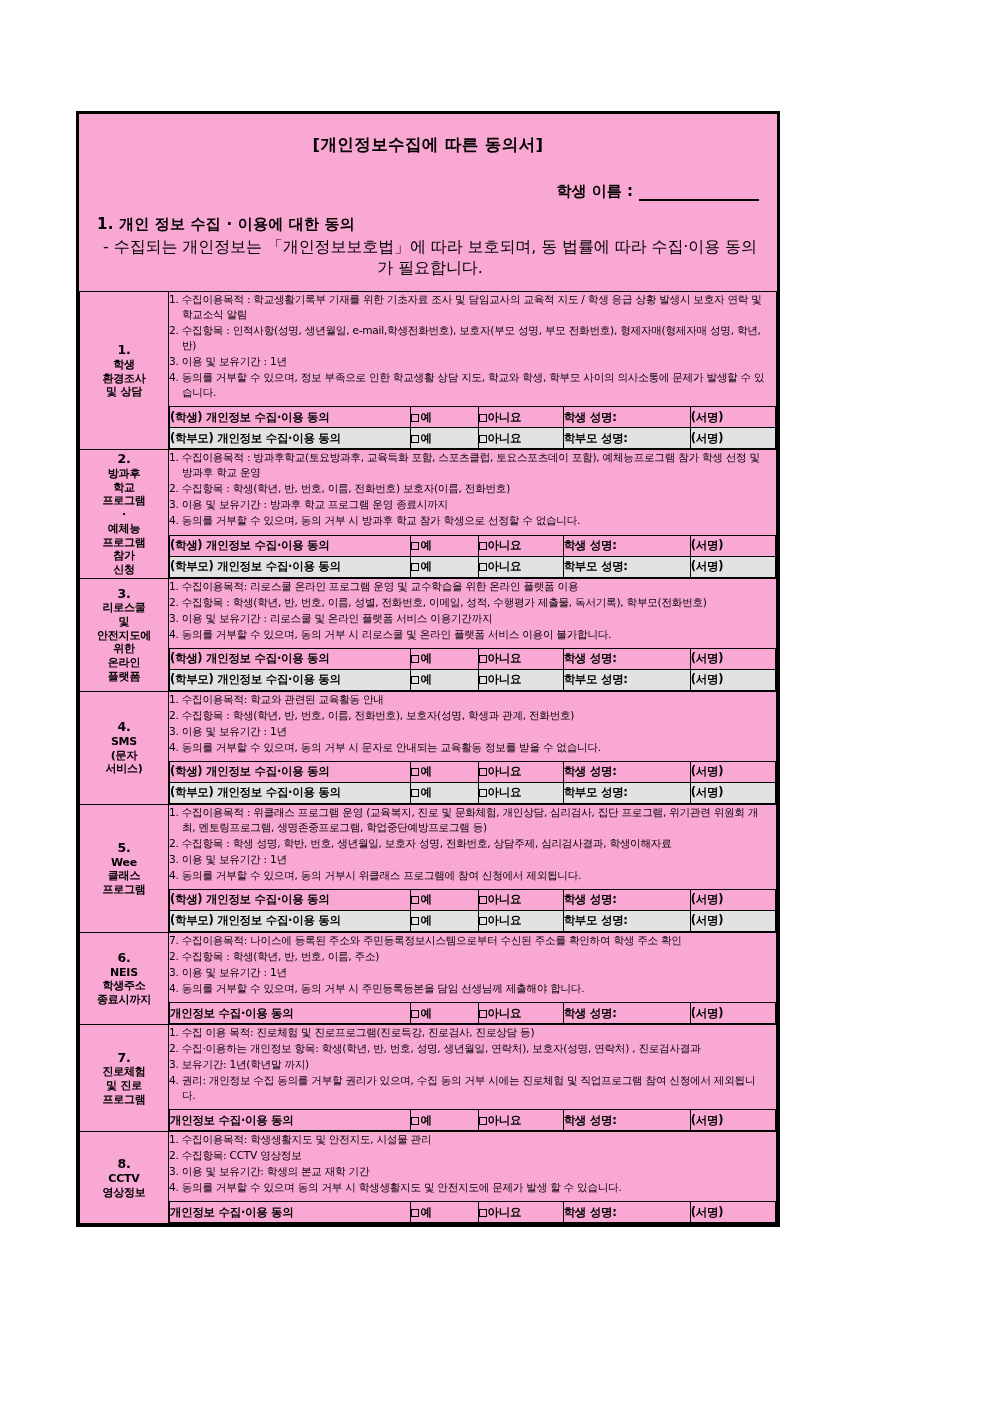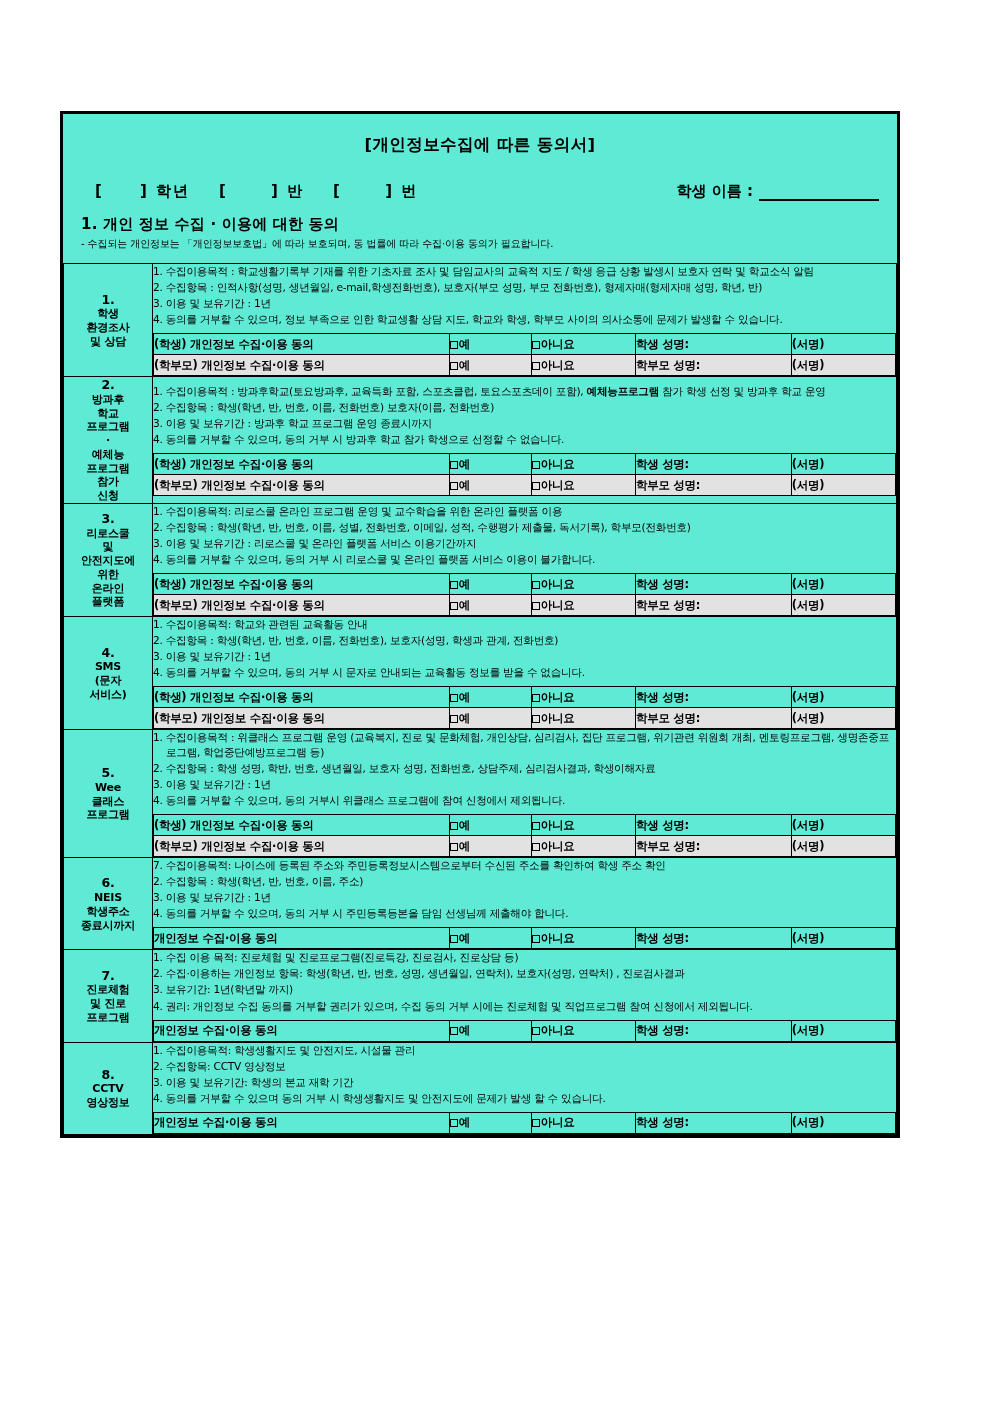--- a/index.html
+++ b/index.html
@@ -9,26 +9,26 @@
   }
   body {
     width: 992px;
     height: 1403px;
     font-family: "DejaVu Sans", "Liberation Sans", sans-serif;
     color: #000000;
     position: relative;
   }
   #page {
     position: absolute;
-    left: 60px;
+    left: 76px;
     top: 111px;
-    width: 840px;
+    width: 704px;
     border: 3px solid #000000;
     box-sizing: border-box;
-    background: #5eead4;
+    background: #f9a8d4;
   }
   
   .doc-header {
     padding: 22px 14px 4px 14px;
   }
   .doc-title {
     text-align: center;
     font-size: 16.5px;
     font-weight: bold;
     letter-spacing: 0.4px;
@@ -62,23 +62,24 @@
     margin-left: 6px;
     height: 15px;
   }
   .sec-heading {
     font-size: 15px;
     font-weight: bold;
     margin: 14px 0 0 4px;
     letter-spacing: 0.2px;
   }
   .sec-sub {
-    font-size: 10px;
+    font-size: 16px;
     margin: 3px 0 8px 4px;
     letter-spacing: -0.1px;
+    text-align: center;
   }
   
   table.consent {
     border-collapse: collapse;
     width: 100%;
     table-layout: fixed;
   }
   table.consent > tbody > tr > td {
     border: 1px solid #000000;
     vertical-align: middle;
@@ -102,23 +103,23 @@
     margin: 0;
     padding: 0;
     list-style: none;
   }
   ol.items li {
     font-size: 10.6px;
     line-height: 1.42;
     letter-spacing: -0.25px;
     padding-left: 13px;
     text-indent: -13px;
-    margin: 0 0 1px 0;
-  }
-  ol.items li b { font-weight: bold; }
+    margin: 0 8px 1px 0;
+  }
+  ol.items li b { font-weight: normal; }
   
   table.sig {
     border-collapse: collapse;
     width: 100%;
     margin-top: 6px;
     table-layout: fixed;
   }
   table.sig td {
     border: 1px solid #000000;
     font-size: 11.5px;
@@ -147,21 +148,20 @@
 </style>
 </head>
 <body>
 
 <div id="page">
 
   <div class="doc-header">
     <div class="doc-title">[개인정보수집에 따른 동의서]</div>
 
     <div class="classline">
-      <span class="gradeblk">[     ] 학년    [      ] 반    [      ] 번</span>
       <span class="spacer"></span>
       <span class="nameblk">
         <span class="nm-label">학생 이름 :</span>
         <span class="nm-rule"></span>
       </span>
     </div>
 
     <div class="sec-heading">1. 개인 정보 수집 · 이용에 대한 동의</div>
     <div class="sec-sub">- 수집되는 개인정보는 「개인정보보호법」에 따라 보호되며, 동 법률에 따라 수집·이용 동의가 필요합니다.</div>
   </div>

